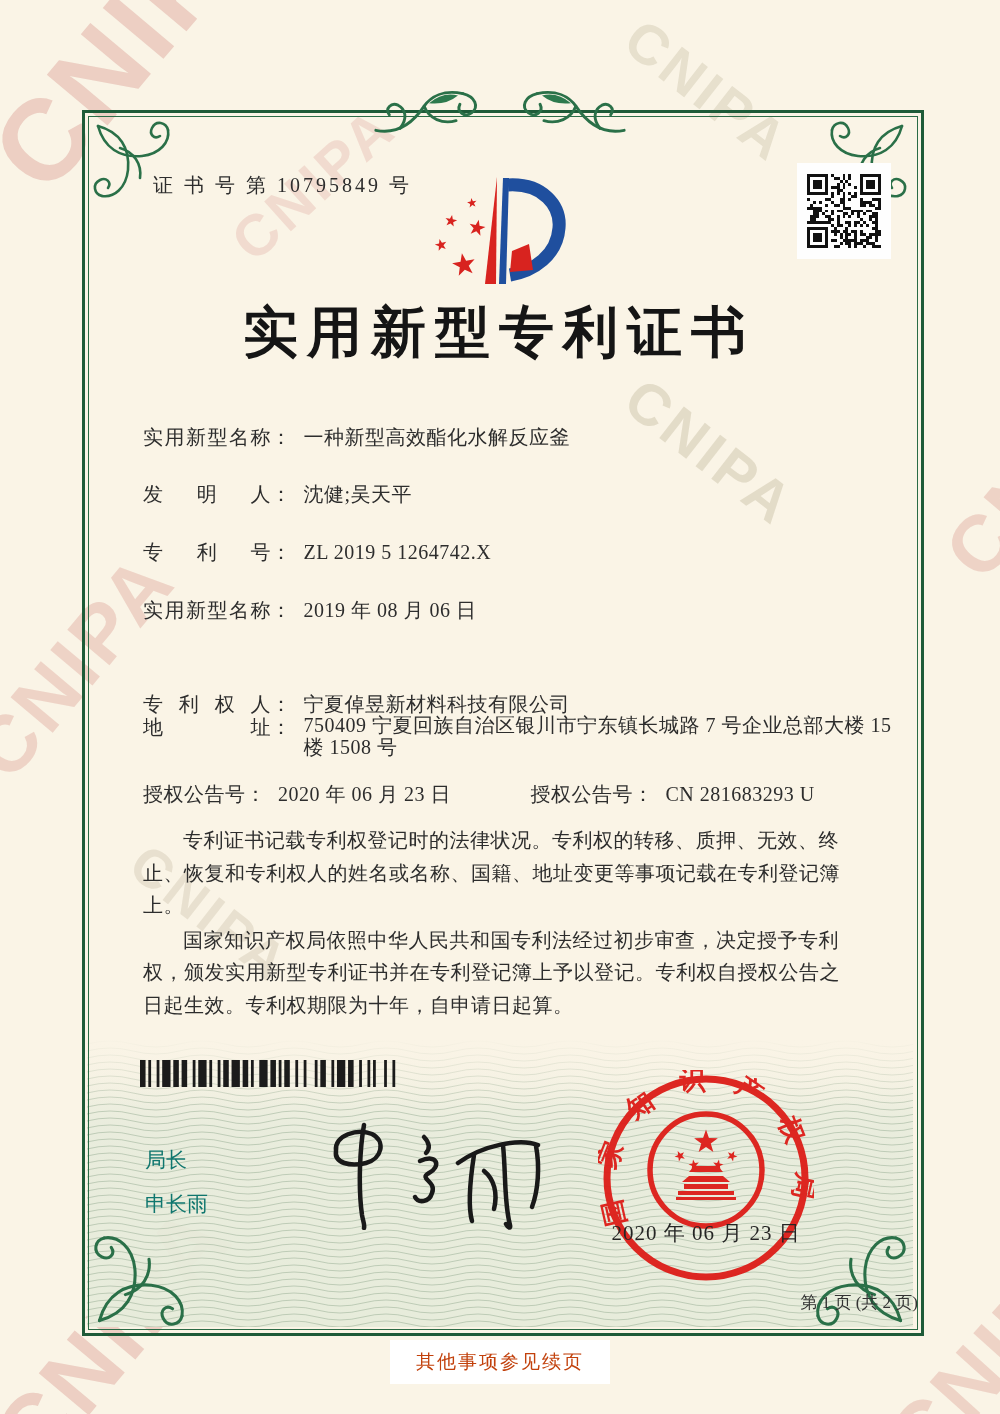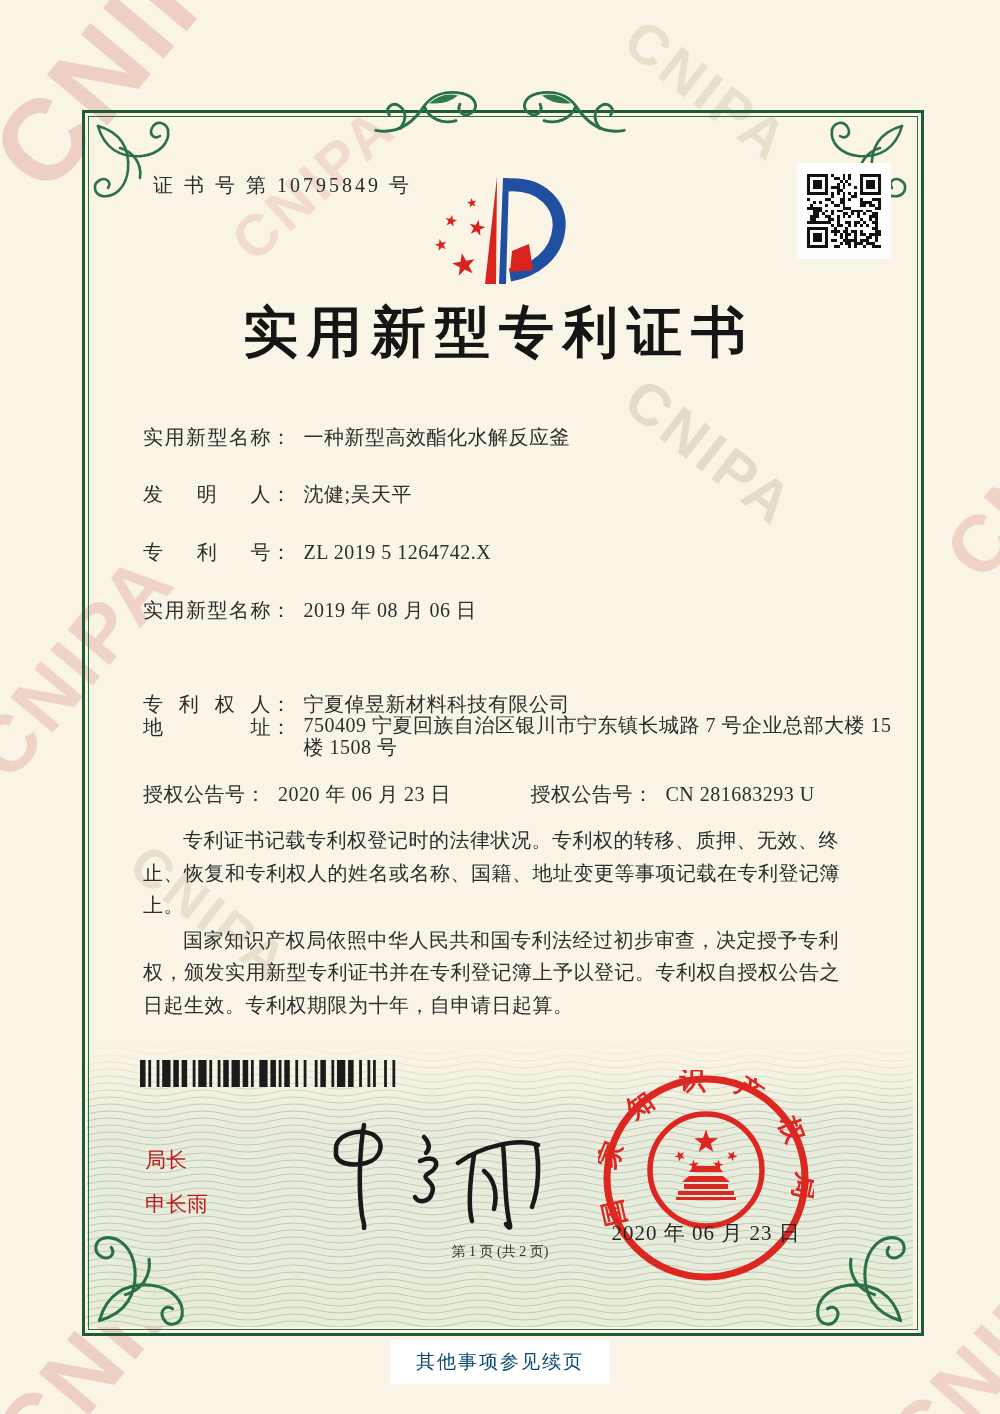--- a/index.html
+++ b/index.html
@@ -44,29 +44,29 @@
   .colon{margin-right:12px;}
   .addrval{display:inline-block;width:592px;white-space:normal;vertical-align:top;line-height:22px;}
   .grant2{margin-left:74px;}
   
   .paras{left:143px;top:824px;width:716px;z-index:4;}
   .paras p{margin:0;font-size:20px;line-height:32.5px;text-indent:2em;letter-spacing:.5px;}
   .paras p + p{margin-top:2px;}
   
   .barcode{left:140px;top:1060px;z-index:4;}
   
-  .sig-label{left:145px;font-size:21px;z-index:4;font-family:"Liberation Sans","DejaVu Sans",sans-serif;color:#b91c1c;}
+  .sig-label{left:145px;font-size:21px;z-index:4;font-family:"Liberation Sans","DejaVu Sans",sans-serif;color:#0f766e;}
   .sig-svg{left:298px;top:1115px;z-index:4;}
   
   .seal{left:598px;top:1070px;width:216px;height:216px;z-index:5;opacity:.96;}
   
-  .page-info{left:82px;top:1243px;width:836px;text-align:center;font-size:14px;z-index:4;color:#333;}
+  .page-info{left:82px;top:1291px;width:836px;text-align:right;font-size:17px;z-index:4;color:#333;}
   .note-box{
     left:50%;top:1340px;transform:translateX(-50%);background:#ffffff;
-    padding:9px 26px;font-size:19px;letter-spacing:2px;z-index:4;color:#0c4a6e;white-space:nowrap;
+    padding:9px 26px;font-size:19px;letter-spacing:2px;z-index:4;color:#c2410c;white-space:nowrap;
   }
   .orn{position:absolute;z-index:3;}
 </style>
 </head>
 <body>
 
 <svg width="0" height="0" style="position:absolute" aria-hidden="true">
   <defs>
     <path id="star" d="M0,-10 L2.35,-3.24 L9.51,-3.09 L3.8,1.24 L5.88,8.09 L0,4 L-5.88,8.09 L-3.8,1.24 L-9.51,-3.09 L-2.35,-3.24 Z"></path>
     <symbol id="flourish" viewBox="0 0 120 60">

